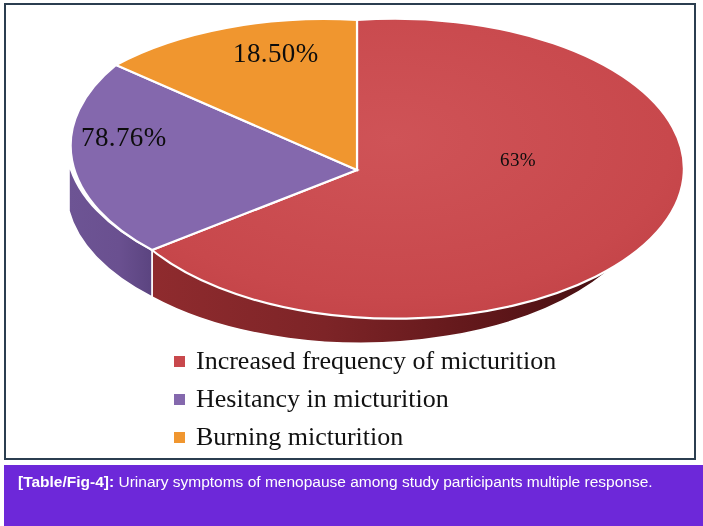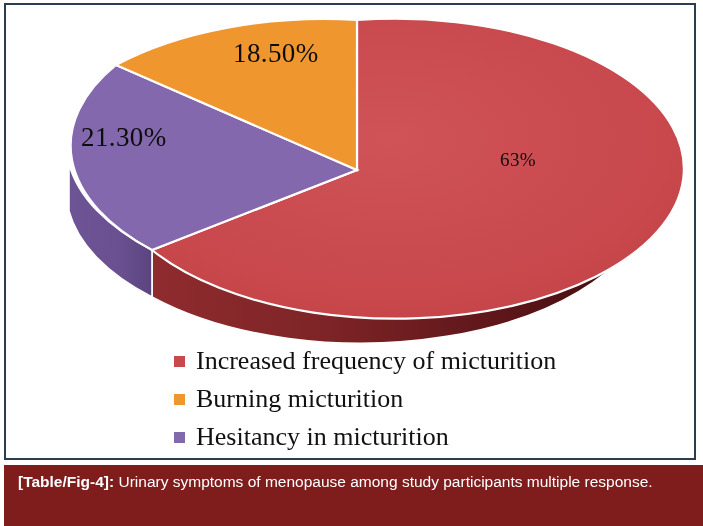--- a/index.html
+++ b/index.html
@@ -99,21 +99,21 @@
     white-space: nowrap;
   }
 
   
   .caption-bar {
     position: absolute;
     left: 4px;
     top: 465px;
     width: 699px;
     height: 61px;
-    background: #7f1d1d;
+    background: #6d28d9;
     box-sizing: border-box;
     padding: 7px 14px 0 14px;
   }
   .caption-text {
     font-family: "Liberation Sans", "DejaVu Sans", sans-serif;
     font-size: 15.5px;
     line-height: 20px;
     color: #ffffff;
   }
   .caption-tag {
@@ -176,36 +176,36 @@
                    Z"></path>
 
           <path fill="#f0962f" stroke="#ffffff" stroke-width="2.2" d="M 351 165
                    L 110 60
                    A 289 150 0 0 1 351 15
                    Z"></path>
         </g>
       </svg>
 
       <div class="slice-label lbl-red">63%</div>
-      <div class="slice-label lbl-purple">21.30%</div>
+      <div class="slice-label lbl-purple">78.76%</div>
       <div class="slice-label lbl-orange">18.50%</div>
     </div>
 
     <div class="legend">
       <div class="legend-row">
         <span class="legend-swatch" style="background:#c8484c"></span>
         <span class="legend-label">Increased frequency of micturition</span>
       </div>
       <div class="legend-row">
+        <span class="legend-swatch" style="background:#8468ad"></span>
+        <span class="legend-label">Hesitancy in micturition</span>
+      </div>
+      <div class="legend-row">
         <span class="legend-swatch" style="background:#f0962f"></span>
         <span class="legend-label">Burning micturition</span>
-      </div>
-      <div class="legend-row">
-        <span class="legend-swatch" style="background:#8468ad"></span>
-        <span class="legend-label">Hesitancy in micturition</span>
       </div>
     </div>
 
   </div>
 
   <div class="caption-bar">
     <div class="caption-text">
       <span class="caption-tag">[Table/Fig-4]:</span><span> Urinary symptoms of menopause among study participants multiple response.</span>
     </div>
   </div>

